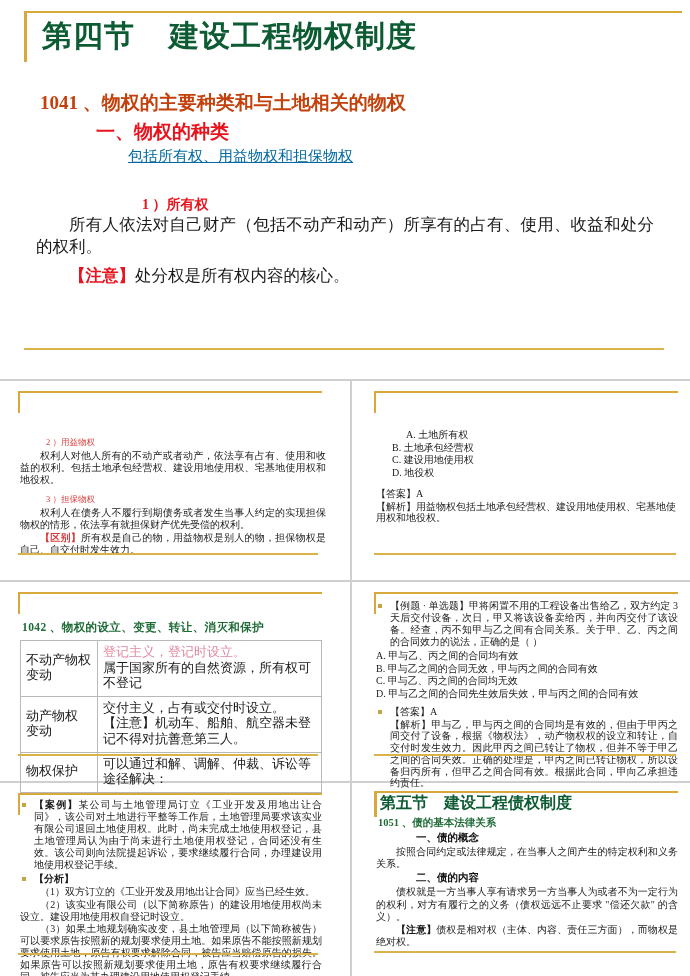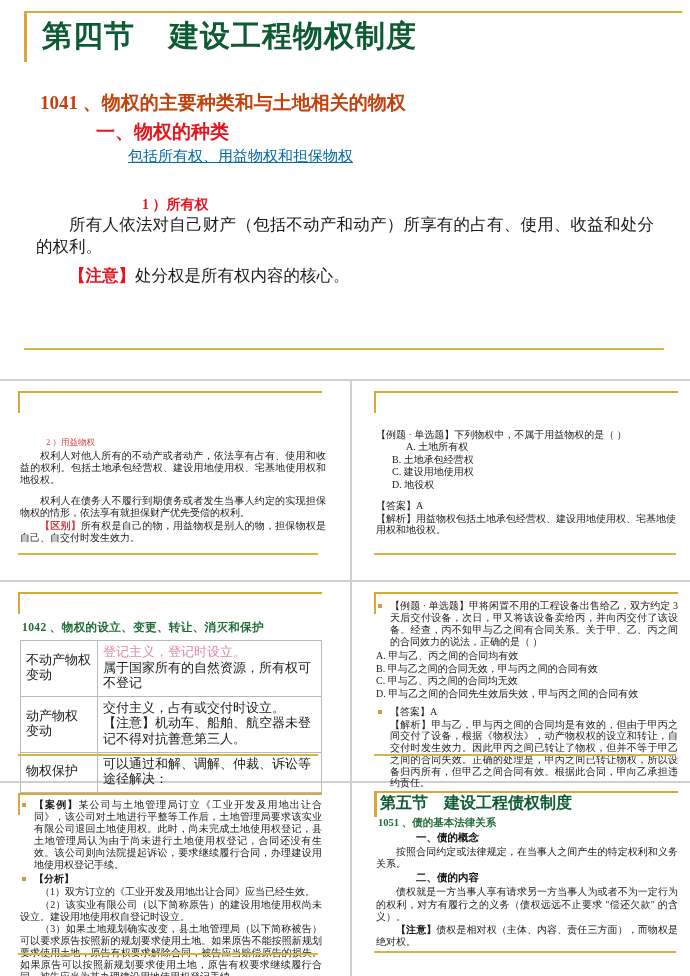--- a/index.html
+++ b/index.html
@@ -271,33 +271,33 @@
 <div class="vdiv" style="left:350px; top:582px; height:199px"></div>
 <div class="vdiv" style="left:350px; top:783px; height:193px"></div>
 
 <div class="mini" style="left:0px; top:381px; height:199px">
   <div class="frame-top"></div>
   <div class="frame-left"></div>
   <div class="mini-inner" style="top:56px">
     <div class="sub-head">2 ）用益物权</div>
     <div class="para">权利人对他人所有的不动产或者动产，依法享有占有、使用和收益的权利。包括土地承包经营权、建设用地使用权、宅基地使用权和地役权。</div>
     <div class="gap"></div>
+    <div class="sub-head">3 ）担保物权</div>
     <div class="para">权利人在债务人不履行到期债务或者发生当事人约定的实现担保物权的情形，依法享有就担保财产优先受偿的权利。</div>
     <div class="para">
       <span class="redb">【区别】</span><span>所有权是自己的物，用益物权是别人的物，担保物权是自己、自交付时发生效力。</span>
     </div>
   </div>
   <div class="rule-bottom"></div>
 </div>
 
 <div class="mini right" style="left:352px; top:381px; height:199px">
   <div class="frame-top"></div>
   <div class="frame-left"></div>
   <div class="mini-inner" style="top:48px; width:300px">
-    <div class="q-stem">【例题 · 单选题】下列物权中，不属于用益物权的是（ ）</div>
     <div class="q-opt ind2">A. 土地所有权</div>
     <div class="q-opt">B. 土地承包经营权</div>
     <div class="q-opt">C. 建设用地使用权</div>
     <div class="q-opt">D. 地役权</div>
     <div class="gap"></div>
     <div class="ans-line"><span>【答案】</span><span>A</span></div>
     <div class="expl"><span>【解析】</span><span>用益物权包括土地承包经营权、建设用地使用权、宅基地使用权和地役权。</span></div>
   </div>
   <div class="rule-bottom"></div>
 </div>

